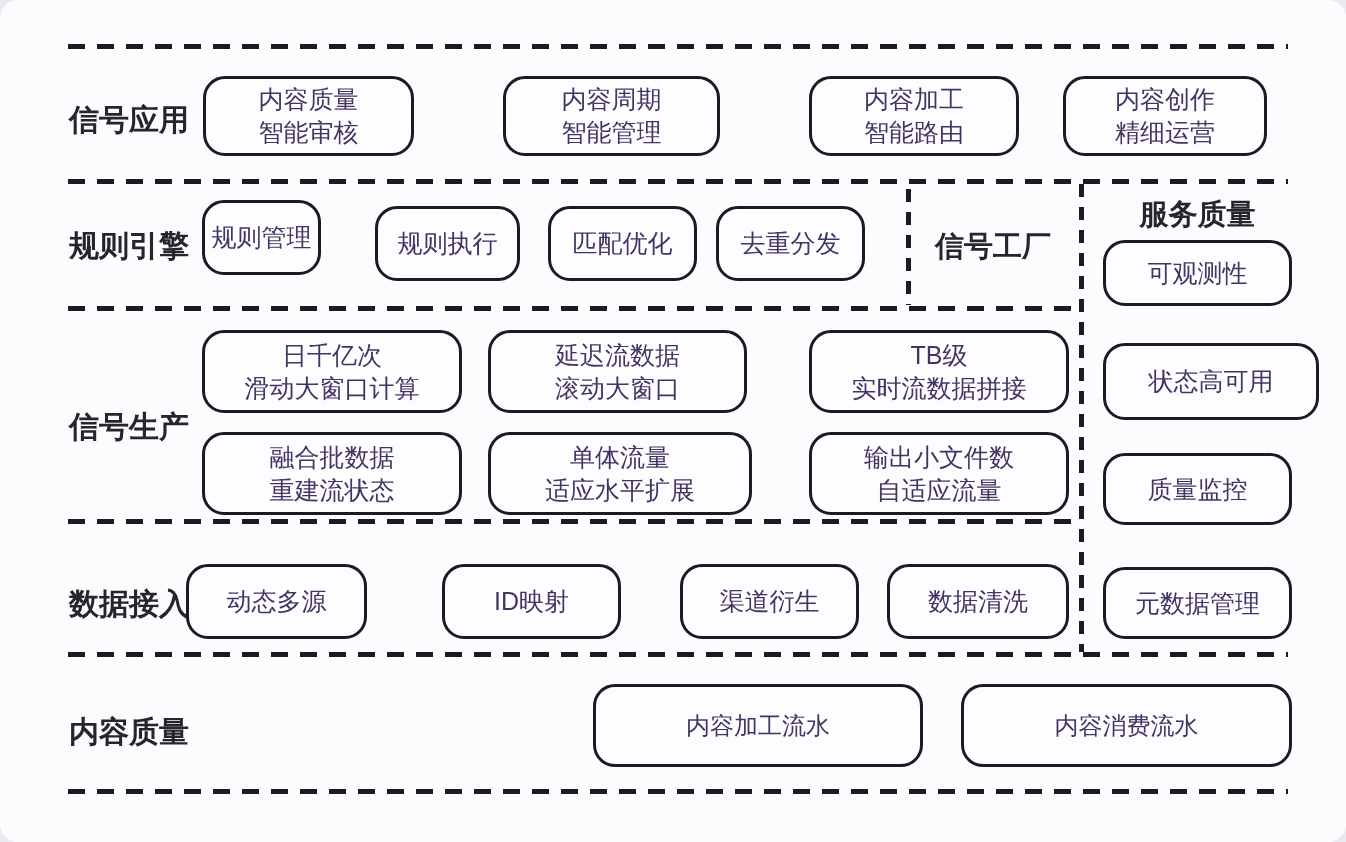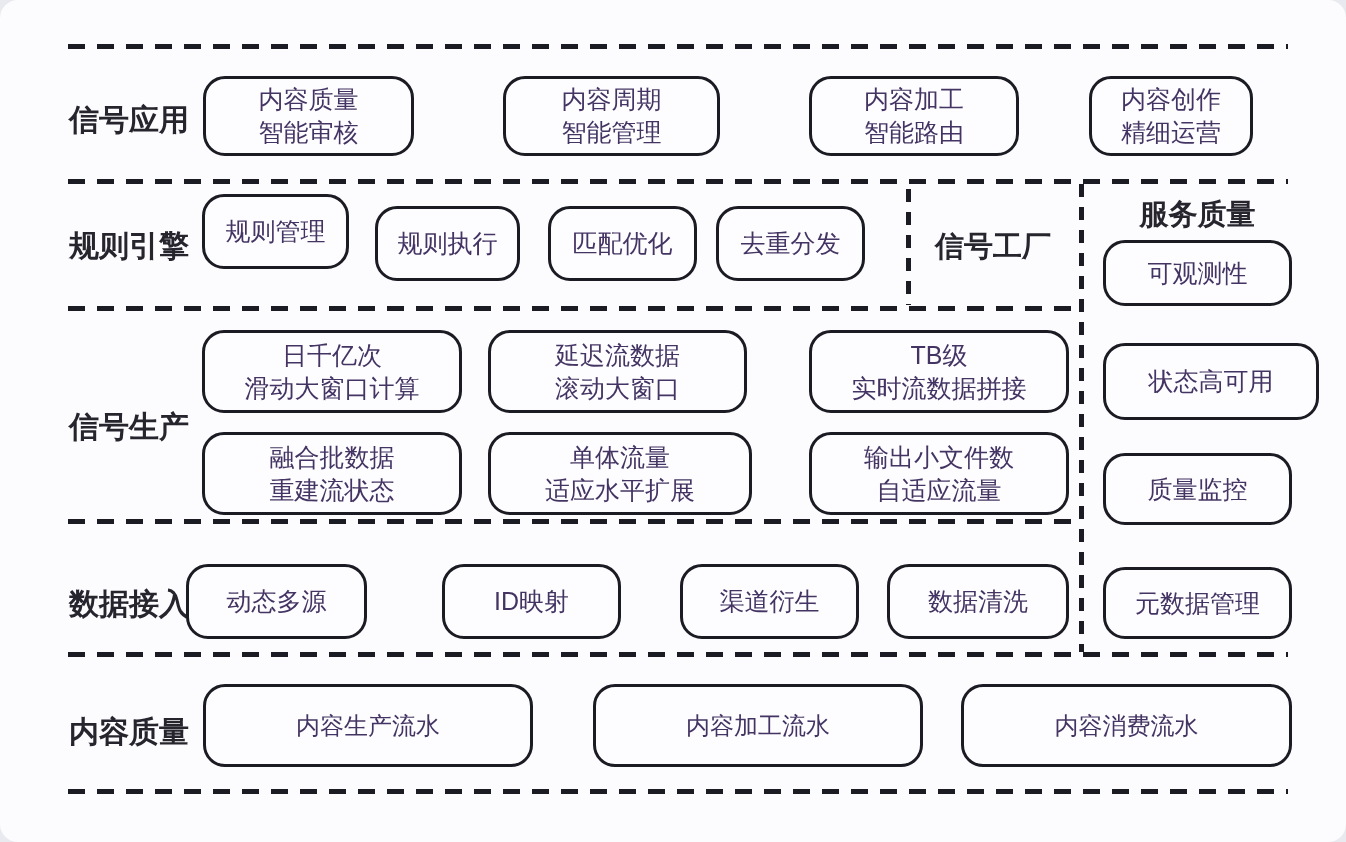--- a/index.html
+++ b/index.html
@@ -75,24 +75,24 @@
 
   <div class="zonelabel" style="left:906px;top:227px;width:174px">信号工厂</div>
   <div class="zonelabel" style="left:1103px;top:195px;width:189px">服务质量</div>
 
   <div class="box" style="left:203px;top:76px;width:211px;height:80px">内容质量
 智能审核</div>
   <div class="box" style="left:503px;top:76px;width:217px;height:80px">内容周期
 智能管理</div>
   <div class="box" style="left:809px;top:76px;width:210px;height:80px">内容加工
 智能路由</div>
-  <div class="box" style="left:1089px;top:76px;width:164px;height:80px">内容创作
+  <div class="box" style="left:1063px;top:76px;width:204px;height:80px">内容创作
 精细运营</div>
 
-  <div class="box" style="left:202px;top:194px;width:147px;height:75px">规则管理</div>
+  <div class="box" style="left:202px;top:200px;width:119px;height:75px">规则管理</div>
   <div class="box" style="left:375px;top:206px;width:145px;height:75px">规则执行</div>
   <div class="box" style="left:548px;top:206px;width:149px;height:75px">匹配优化</div>
   <div class="box" style="left:716px;top:206px;width:149px;height:75px">去重分发</div>
 
   <div class="box" style="left:202px;top:330px;width:260px;height:83px">日千亿次
 滑动大窗口计算</div>
   <div class="box" style="left:488px;top:330px;width:259px;height:83px">延迟流数据
 滚动大窗口</div>
   <div class="box" style="left:809px;top:330px;width:260px;height:83px">TB级
 实时流数据拼接</div>
@@ -102,21 +102,20 @@
   <div class="box" style="left:488px;top:432px;width:264px;height:83px">单体流量
 适应水平扩展</div>
   <div class="box" style="left:809px;top:432px;width:260px;height:83px">输出小文件数
 自适应流量</div>
 
   <div class="box" style="left:186px;top:564px;width:181px;height:75px">动态多源</div>
   <div class="box" style="left:442px;top:564px;width:179px;height:75px">ID映射</div>
   <div class="box" style="left:680px;top:564px;width:179px;height:75px">渠道衍生</div>
   <div class="box" style="left:887px;top:564px;width:182px;height:75px">数据清洗</div>
 
-  <div class="box wide" style="left:203px;top:684px;width:330px;height:83px">内容生产流水</div>
   <div class="box wide" style="left:593px;top:684px;width:330px;height:83px">内容加工流水</div>
   <div class="box wide" style="left:961px;top:684px;width:331px;height:83px">内容消费流水</div>
 
   <div class="box" style="left:1103px;top:240px;width:189px;height:66px">可观测性</div>
   <div class="box" style="left:1103px;top:343px;width:216px;height:77px">状态高可用</div>
   <div class="box" style="left:1103px;top:453px;width:189px;height:72px">质量监控</div>
   <div class="box" style="left:1103px;top:567px;width:189px;height:72px">元数据管理</div>
 
 </div>
 

